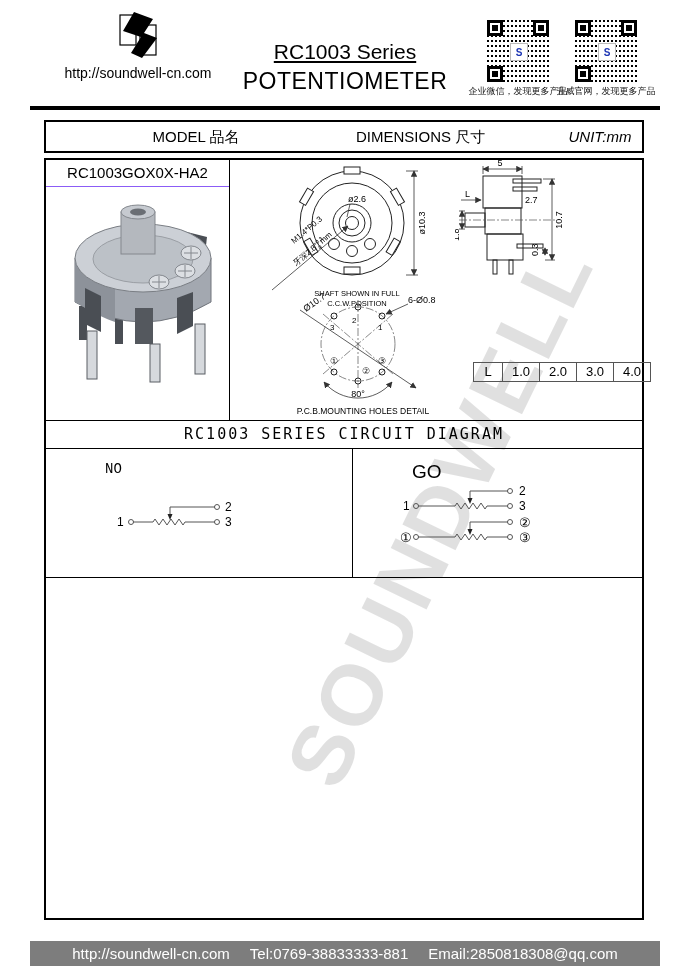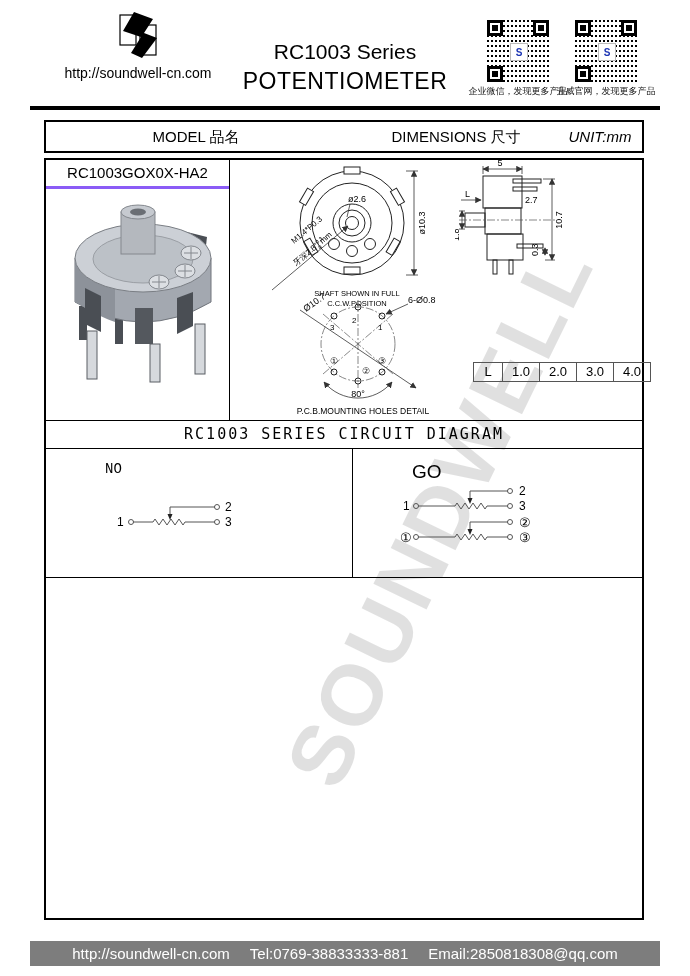--- a/index.html
+++ b/index.html
@@ -5,48 +5,48 @@
   html,body{margin:0;padding:0;background:#fff;}
   .sheet{position:relative;width:690px;height:976px;background:#fff;overflow:hidden;
          font-family:"Liberation Sans",sans-serif;color:#000;}
   .abs{position:absolute;}
   
   .logo-block{position:absolute;left:48px;top:12px;width:180px;text-align:center;}
   .brand-line{font-size:14px;letter-spacing:1px;margin-top:2px;}
   .brand-reg{font-size:9px;vertical-align:top;}
   .site-url{font-size:14px;margin-top:3px;}
   .title-block{position:absolute;left:228px;top:40px;width:234px;text-align:center;}
-  .title1{font-size:21px;}
+  .title1{font-size:21px;text-decoration:underline;}
   .title2{font-size:23px;letter-spacing:0.5px;margin-top:4px;}
   .qr{position:absolute;width:62px;height:62px;top:20px;
       background:
         repeating-linear-gradient(90deg,#000 0 2px,#fff 2px 4px),
         repeating-linear-gradient(0deg,#000 0 2px,#fff 2px 5px);
       background-blend-mode:screen;outline:1px solid #fff;}
   .finder{position:absolute;width:10px;height:10px;border:3px solid #000;background:#fff;}
   .finder::after{content:"";position:absolute;inset:2px;background:#000;}
   .f-tl{left:0;top:0}.f-tr{right:0;top:0}.f-bl{left:0;bottom:0}
   .qr-logo{position:absolute;left:23px;top:23px;width:16px;height:16px;background:#fff;
            border:1px solid #bbb;display:flex;align-items:center;justify-content:center;
            font-size:10px;font-weight:bold;color:#1d35b4;}
   .qr-cap{position:absolute;top:85px;width:110px;text-align:center;font-size:9px;color:#111;}
   .rule-top{position:absolute;left:30px;top:106px;width:630px;height:4px;background:#000;}
   
   .hdr-box{position:absolute;left:44px;top:120px;width:600px;height:33px;
            border:2px solid #000;box-sizing:border-box;}
   .hdr-box span{position:absolute;top:0;line-height:29px;font-size:15px;}
   .hdr-model{left:40px;width:220px;text-align:center;}
-  .hdr-dims{left:310px;width:200px;text-align:center;}
+  .hdr-dims{left:310px;width:200px;text-align:left;}
   .hdr-unit{right:2px;width:80px;text-align:center;font-style:italic;}
   
   .main-box{position:absolute;left:44px;top:158px;width:600px;height:762px;
             border:2px solid #000;box-sizing:border-box;}
   .vdiv1{position:absolute;left:183px;top:0;width:1px;height:260px;background:#000;}
   .model-cell{position:absolute;left:0;top:0;width:183px;height:26px;line-height:26px;
-              text-align:center;font-size:15px;border-bottom:3px solid #8b5cf6;}
+              text-align:center;font-size:15px;border-bottom:1px solid #8b5cf6;}
   .hline1{position:absolute;left:0;top:260px;width:100%;height:1px;background:#000;}
   .circ-title{position:absolute;left:0;top:261px;width:100%;height:27px;line-height:27px;
               text-align:center;font-family:"DejaVu Sans Mono",monospace;
               font-size:15px;letter-spacing:2px;}
   .hline2{position:absolute;left:0;top:288px;width:100%;height:1px;background:#000;}
   .vdiv2{position:absolute;left:306px;top:288px;width:1px;height:129px;background:#000;}
   .hline3{position:absolute;left:0;top:417px;width:100%;height:1px;background:#000;}
   
   svg text{font-family:"Liberation Sans",sans-serif;fill:#000;}
   .dim{stroke:#333;stroke-width:0.8;fill:none;}

